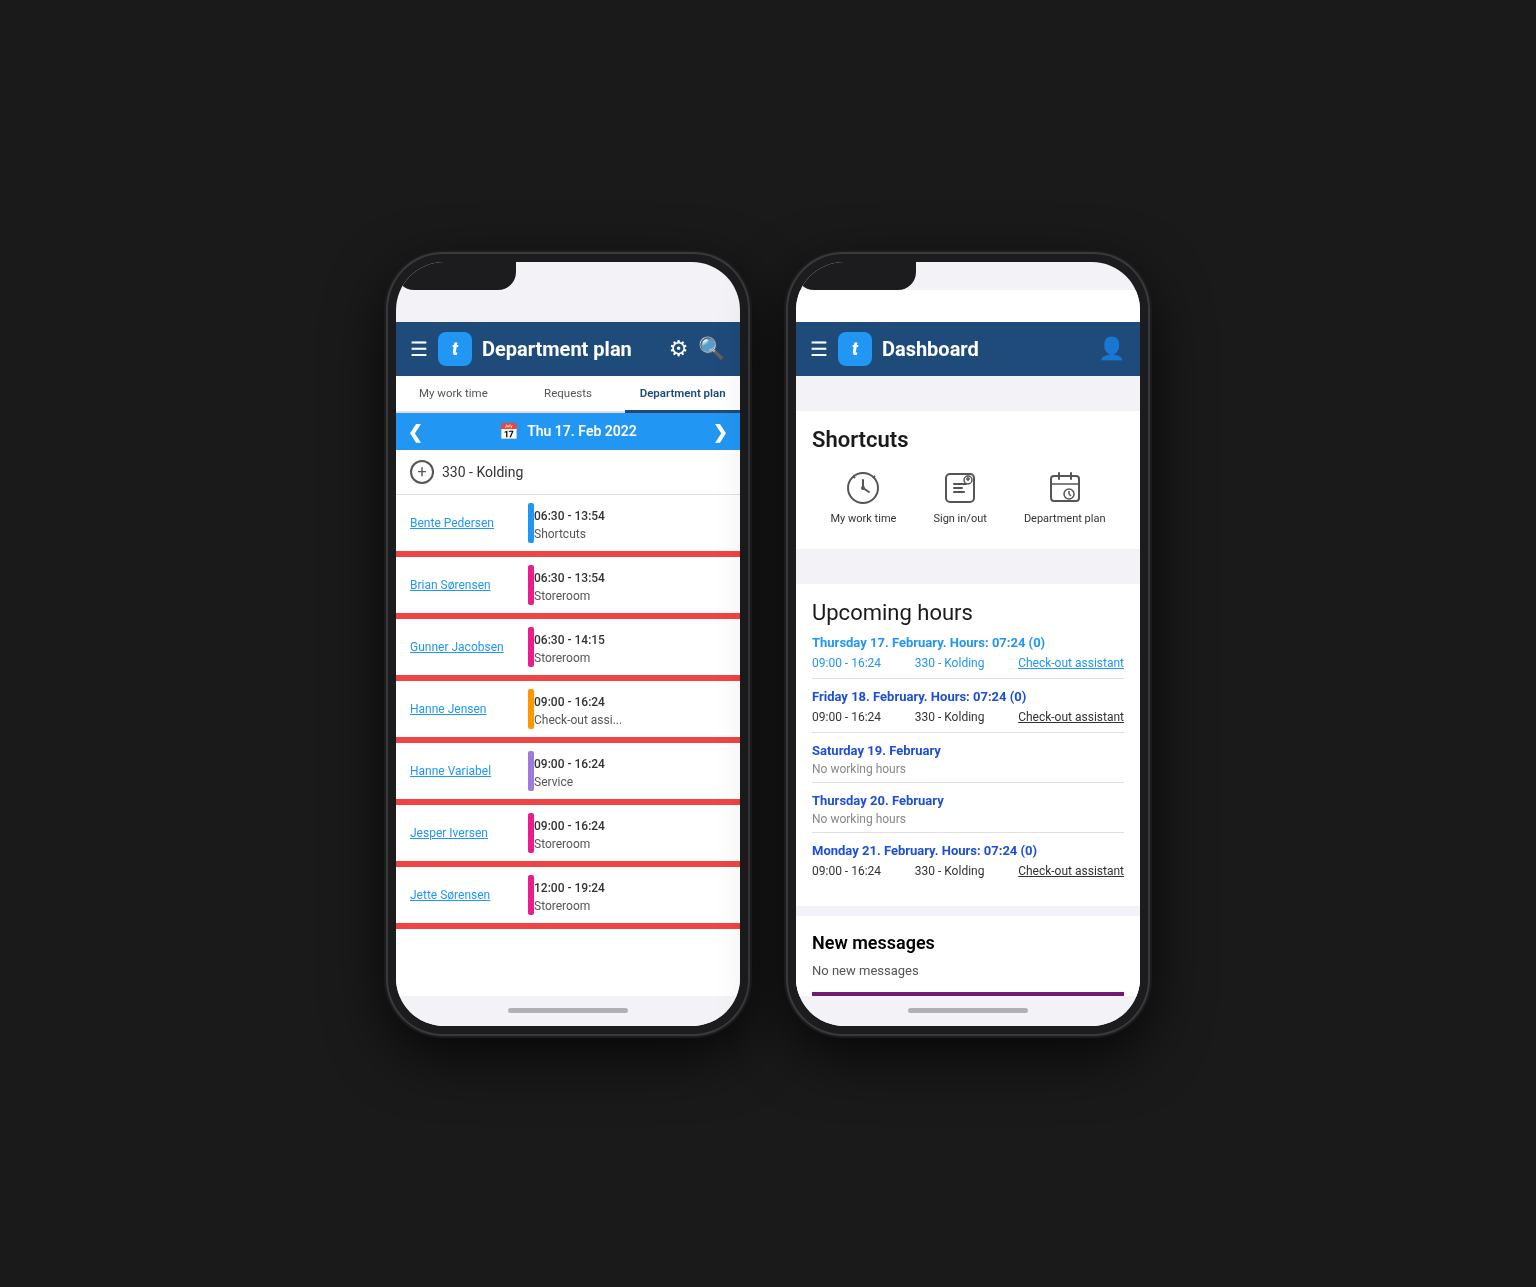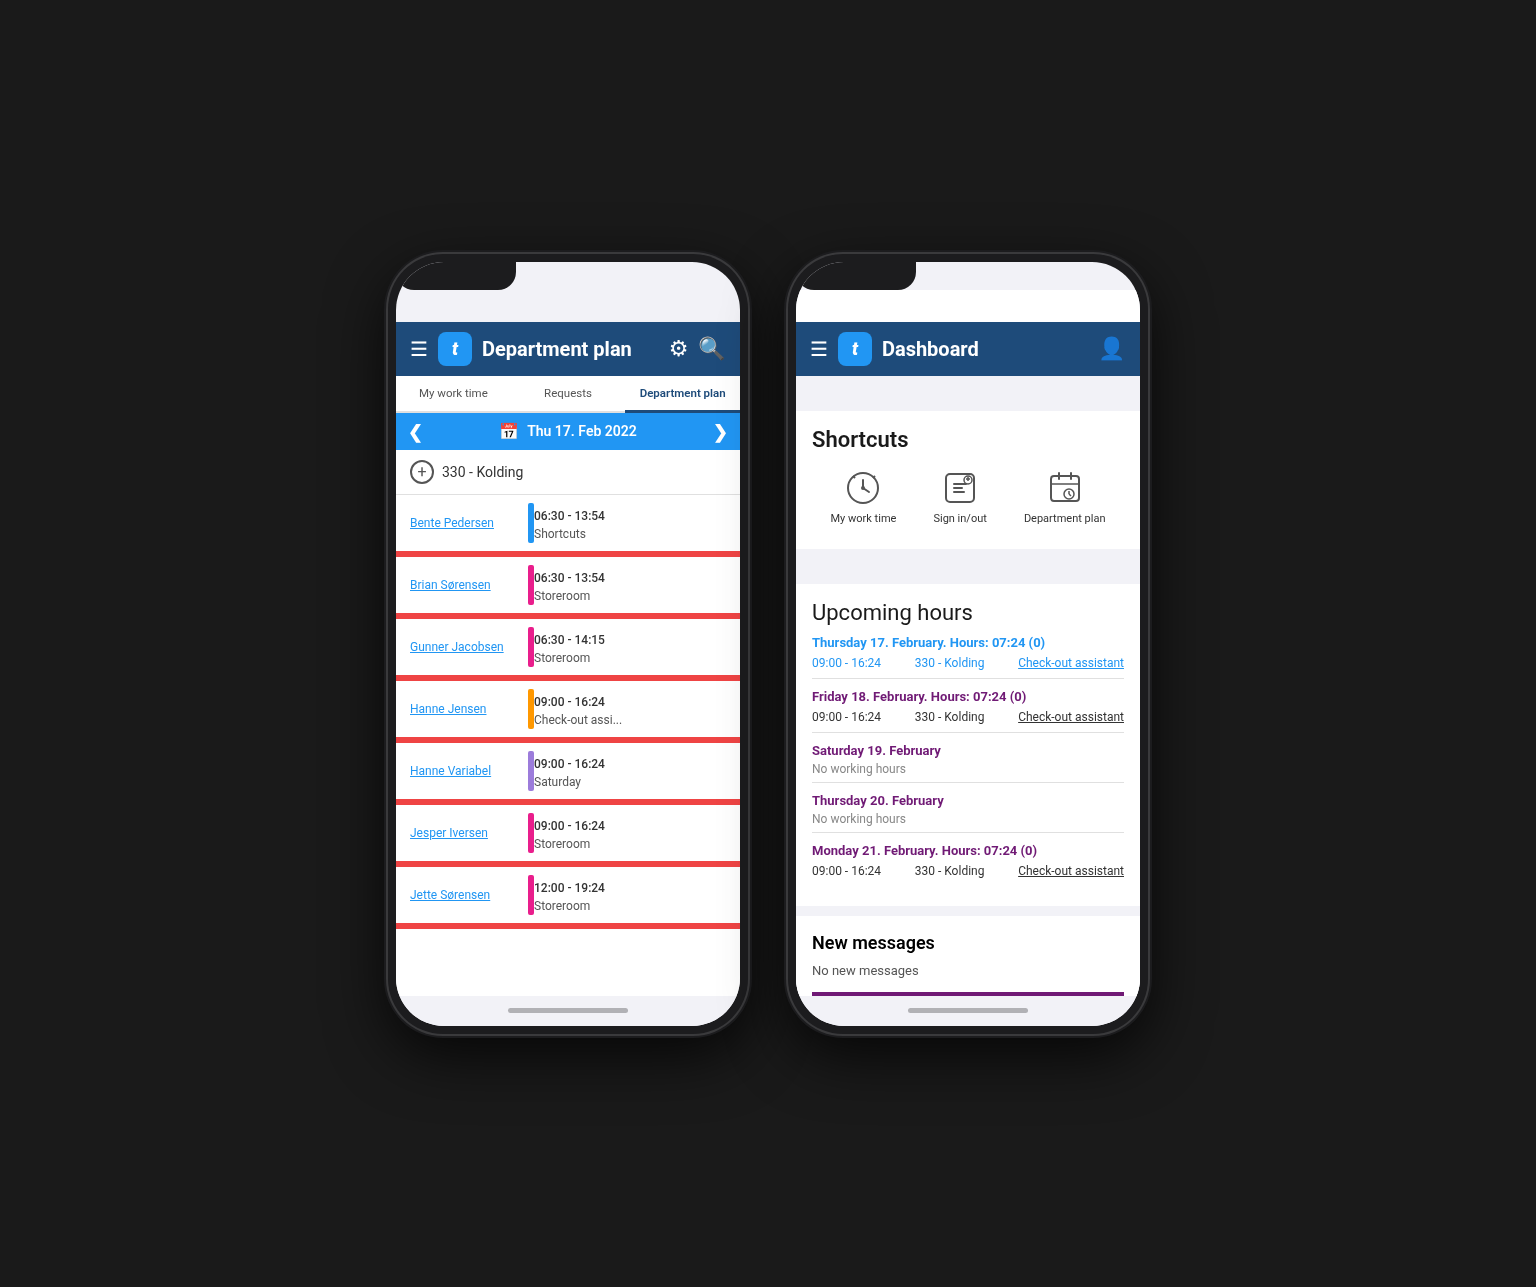--- a/index.html
+++ b/index.html
@@ -274,21 +274,21 @@
       font-weight: 400;
       color: #1a1a1a;
       margin-bottom: 10px;
     }
     .upcoming-day {
       margin-bottom: 10px;
     }
     .day-header {
       font-size: 13px;
       font-weight: 700;
-      color: #701a75;
+      color: #1d4ed8;
       margin-bottom: 4px;
     }
     .day-header.highlighted {
       color: #2196f3;
     }
     .day-row {
       display: flex;
       justify-content: space-between;
       align-items: center;
       font-size: 12px;
@@ -417,21 +417,21 @@
           <div class="dept">Check-out assi...</div>
         </div>
       </div>
     </div>
             <div class="schedule-row">
       <span class="employee-name">Hanne Variabel</span>
       <div class="shift-bar-container">
         <div class="shift-bar" style="background:#9c7cdb"></div>
         <div class="shift-details">
           <div class="time">09:00 - 16:24</div>
-          <div class="dept">Saturday</div>
+          <div class="dept">Service</div>
         </div>
       </div>
     </div>
             <div class="schedule-row">
       <span class="employee-name">Jesper Iversen</span>
       <div class="shift-bar-container">
         <div class="shift-bar" style="background:#e91e8c"></div>
         <div class="shift-details">
           <div class="time">09:00 - 16:24</div>
           <div class="dept">Storeroom</div>

